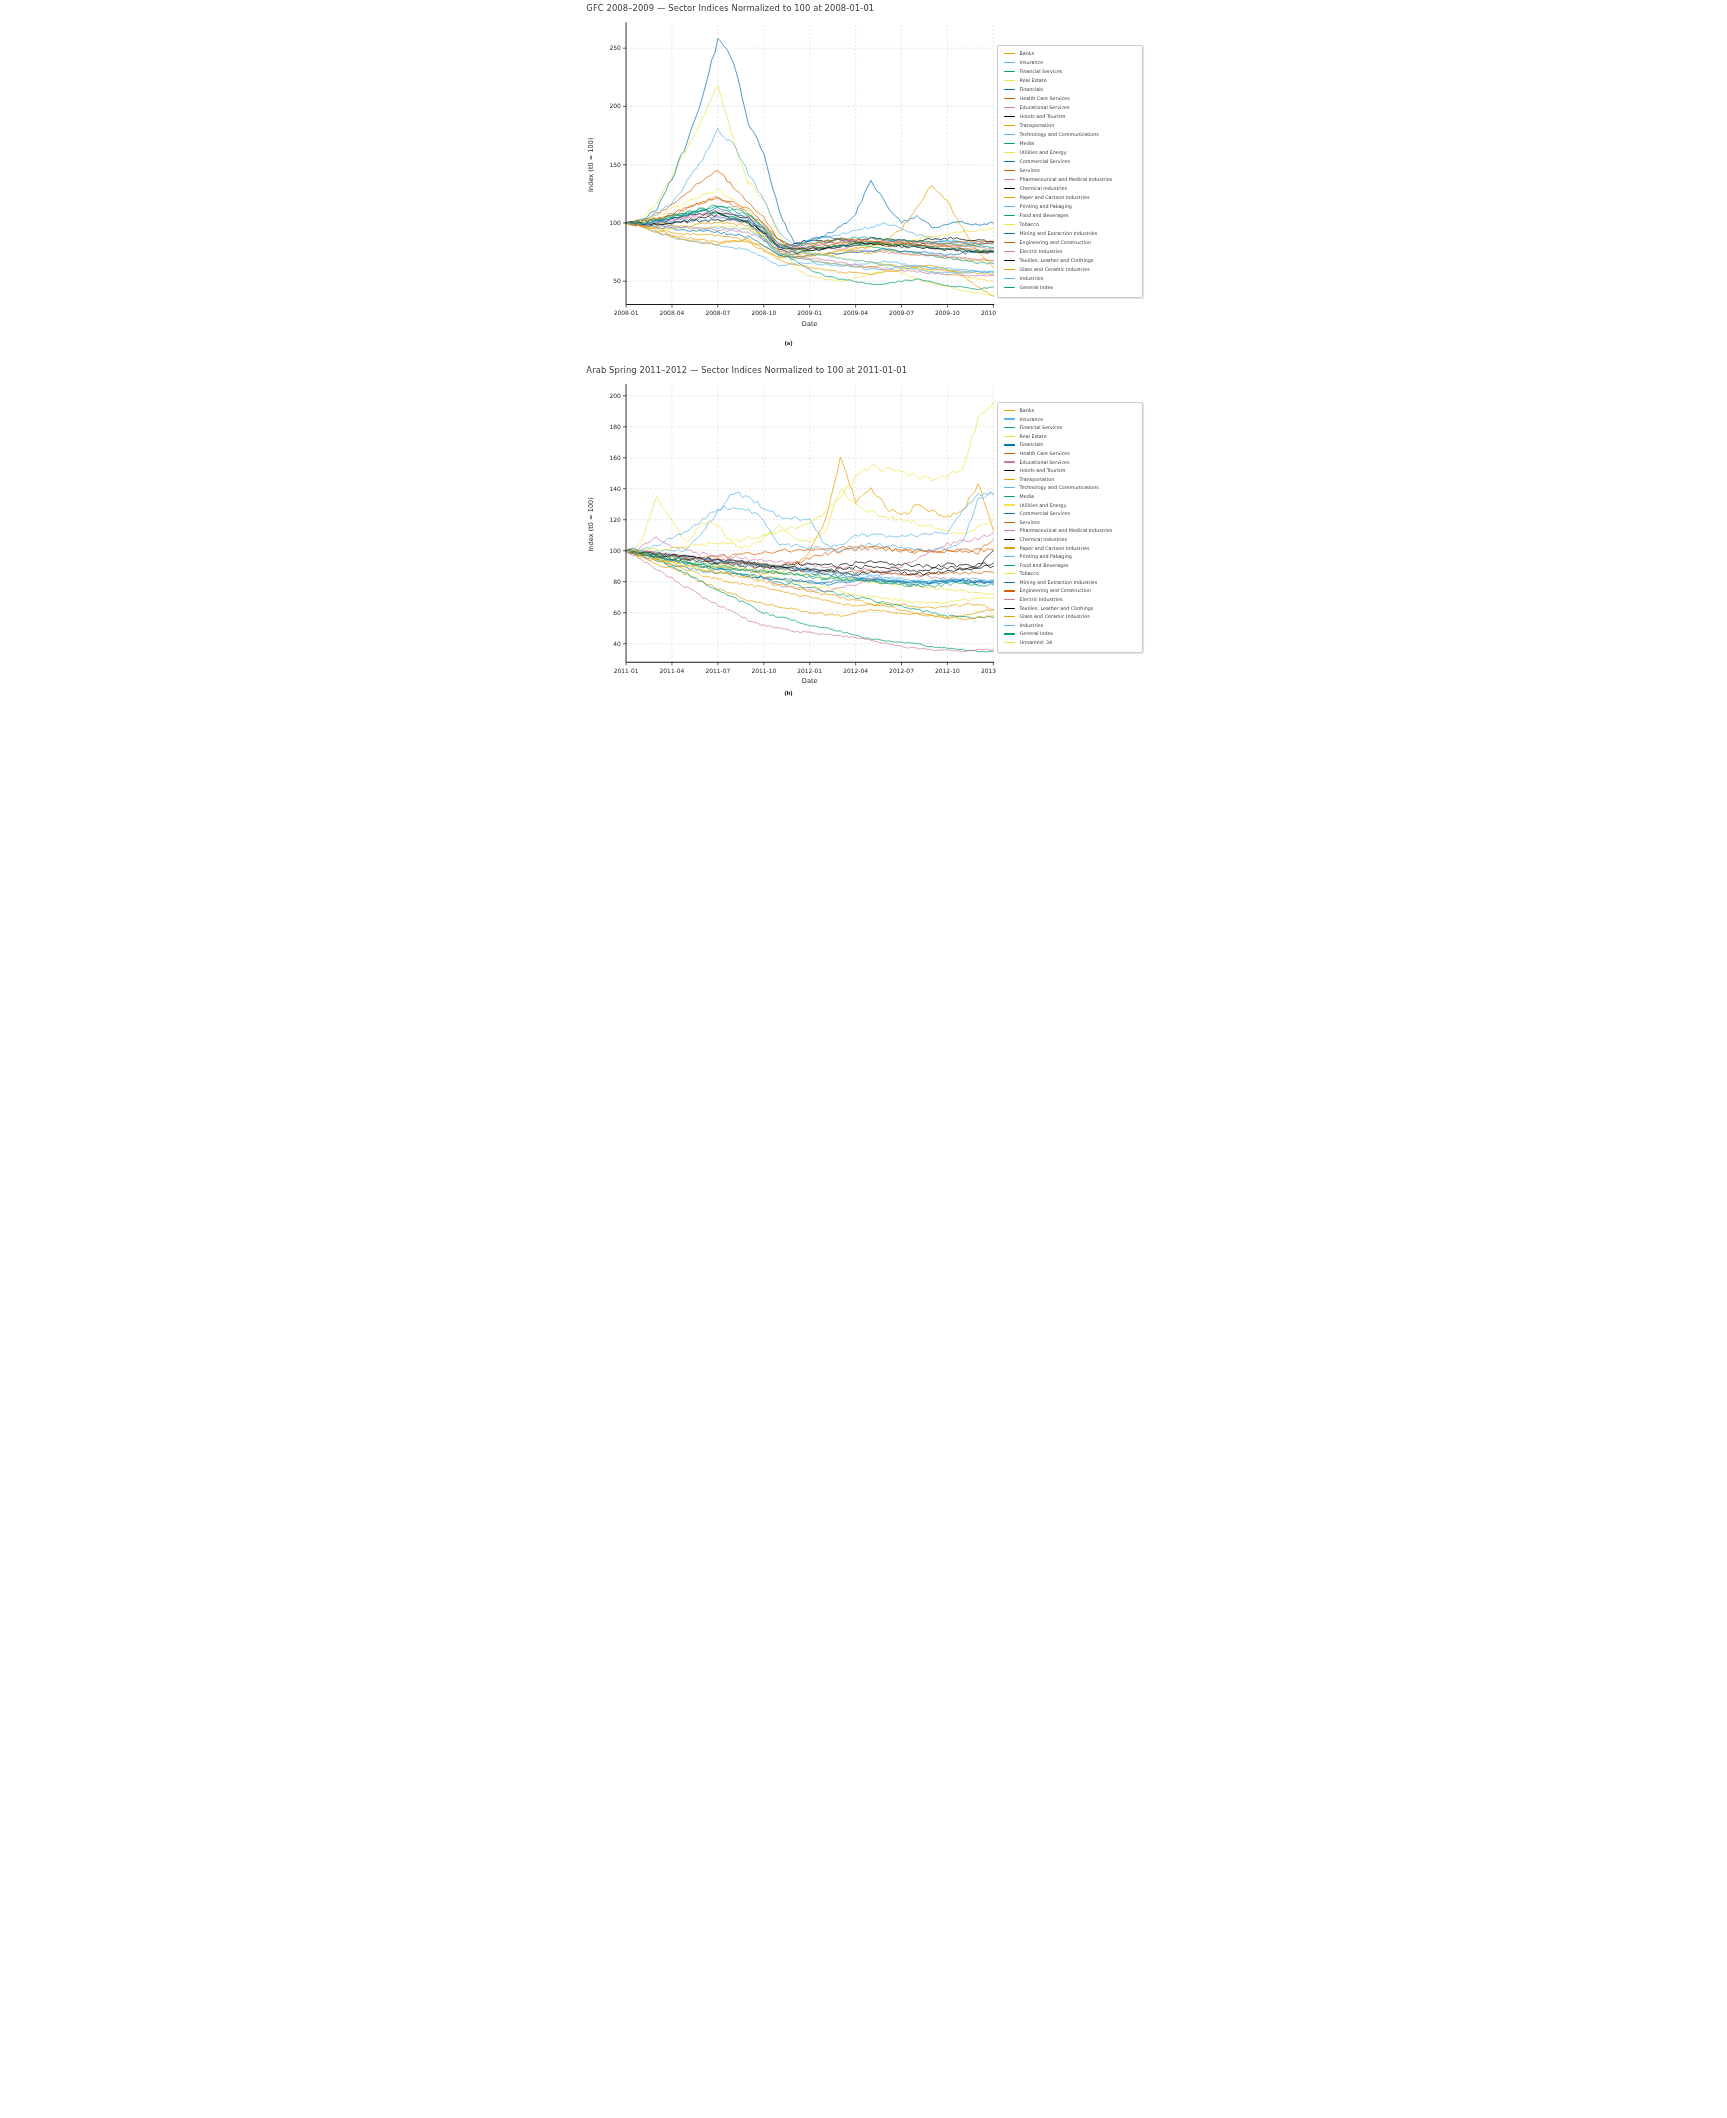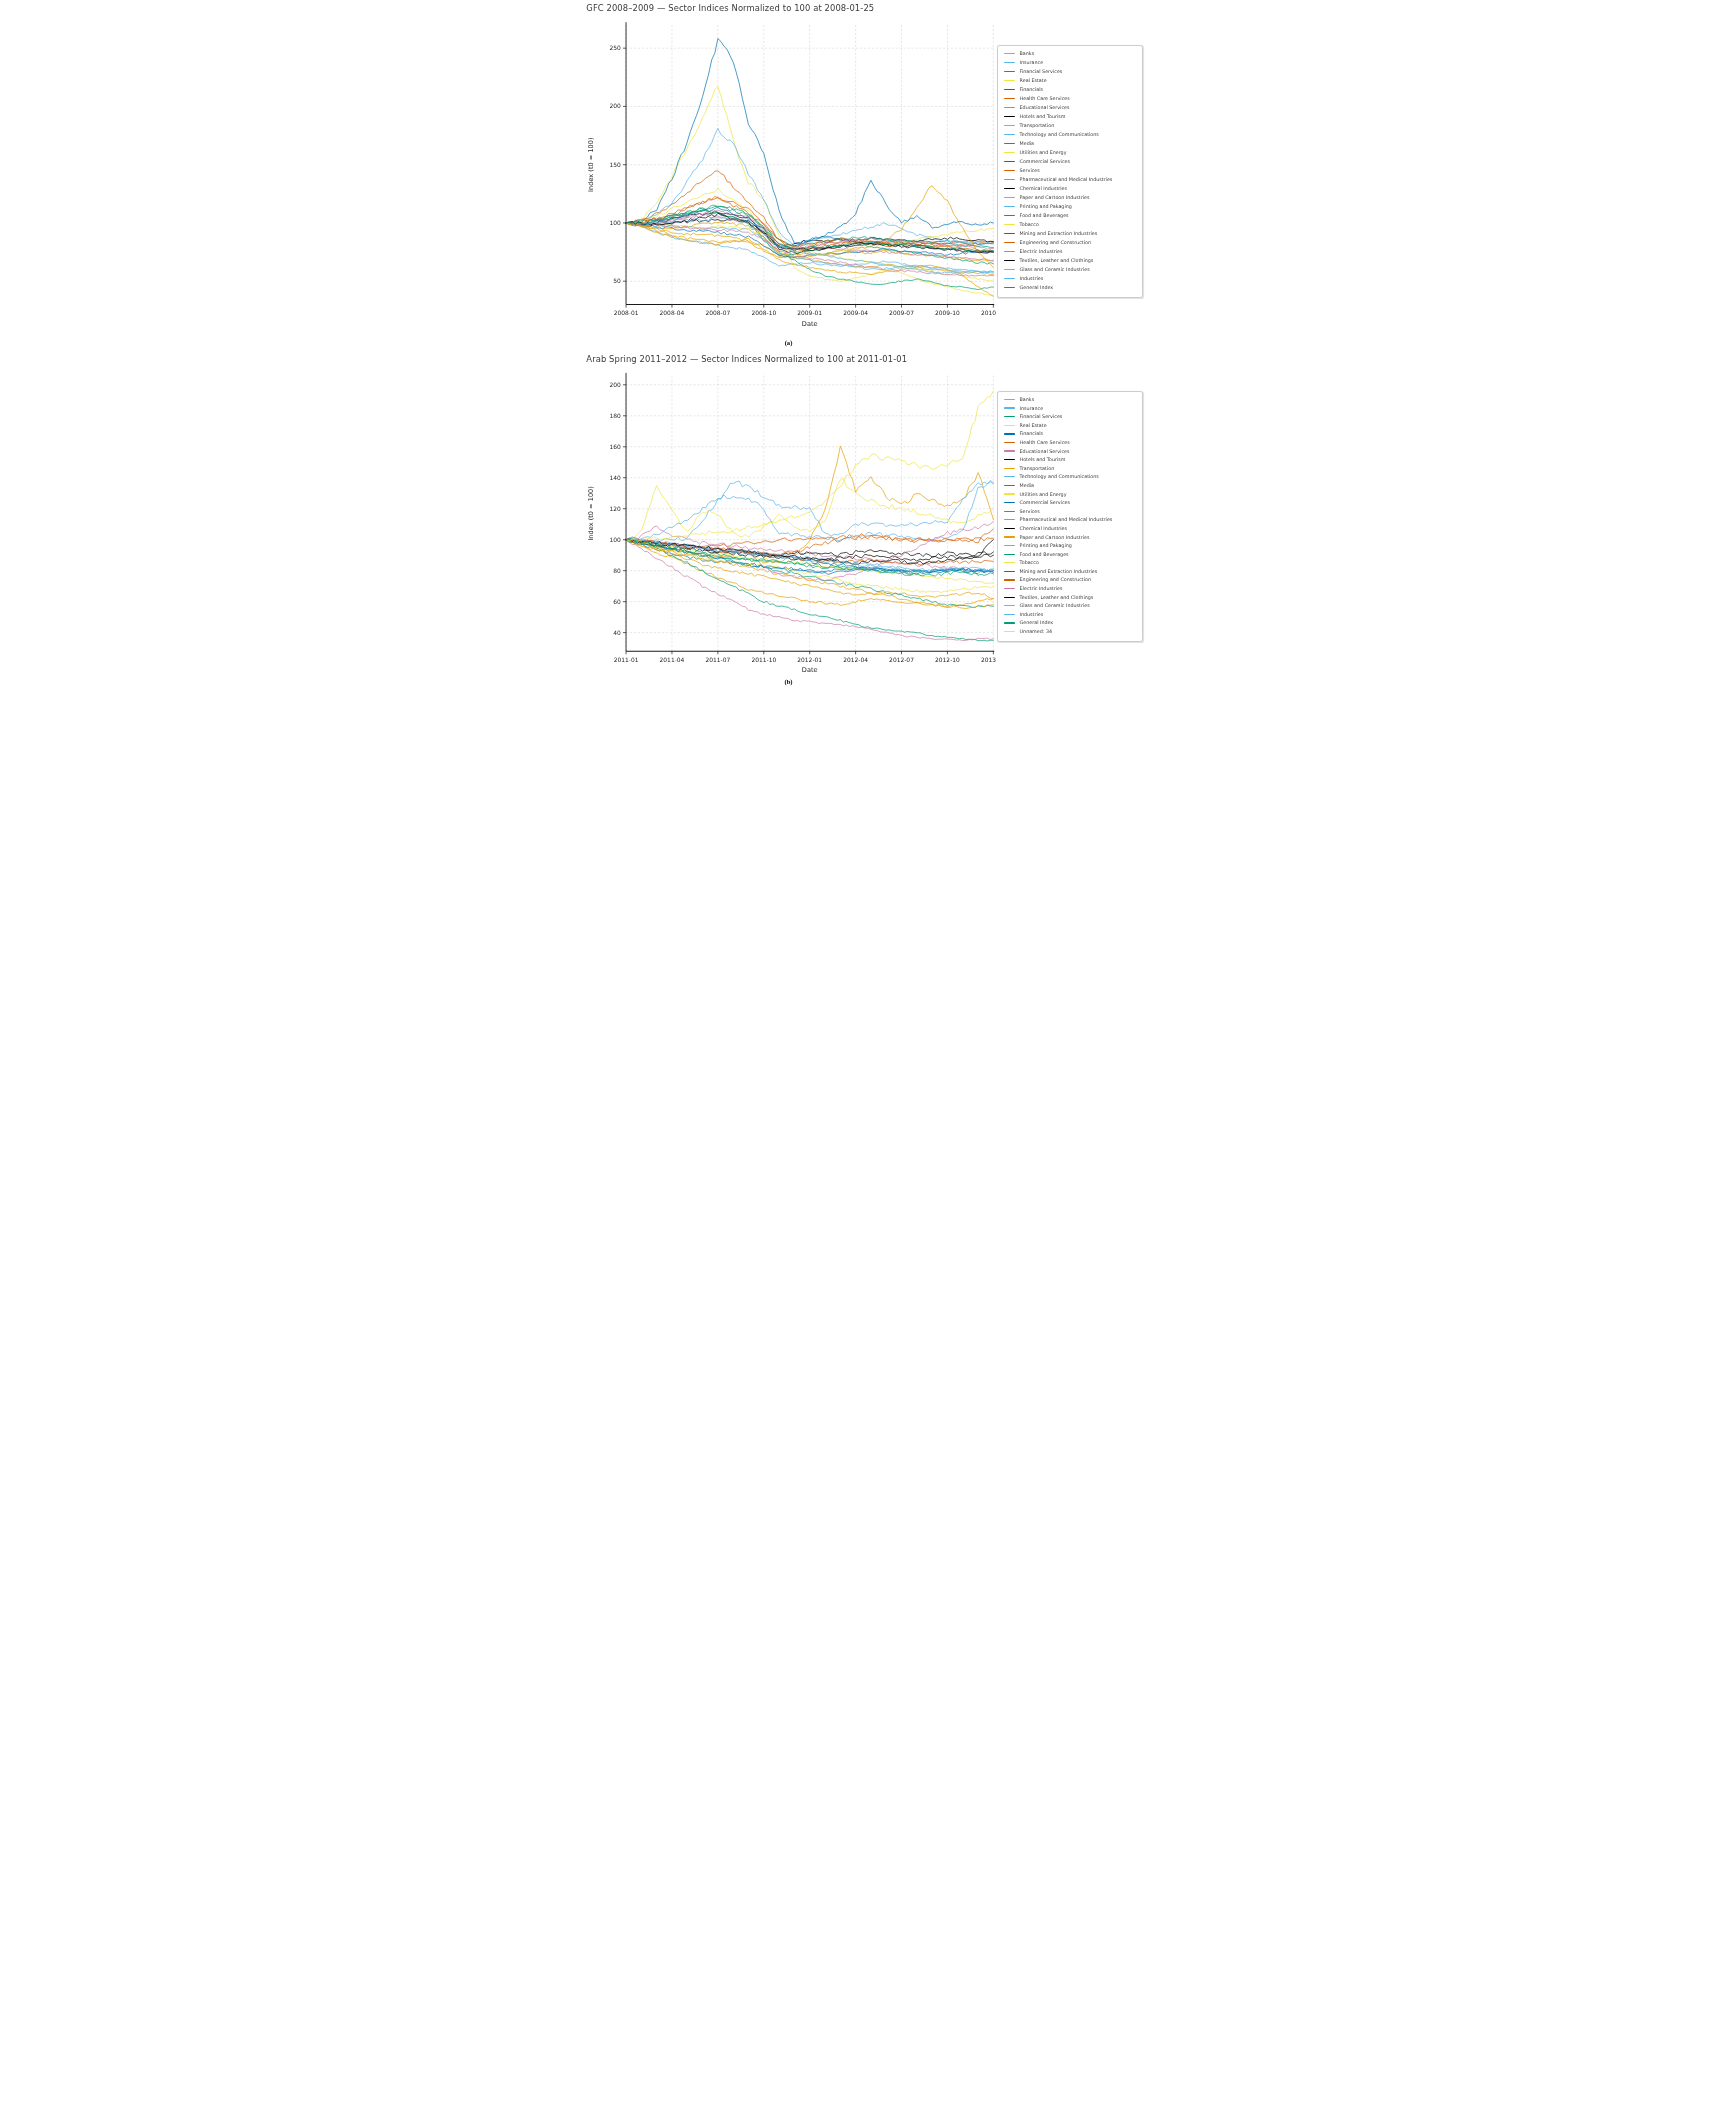--- a/index.html
+++ b/index.html
@@ -1,20 +1,20 @@
 <!DOCTYPE html>
 <html style="font-size:7px"><head>
 <meta charset="utf-8">
 <style>
   html,body{margin:0;padding:0;background:#ffffff;}
   body{font-family:"DejaVu Sans","Liberation Sans",sans-serif;color:#262626;}
   #page{position:relative;width:564px;height:696px;background:#fff;margin:0 auto;}
   .figure{position:absolute;left:0;width:564px;}
   #figure-a{top:0;height:351px;}
-  #figure-b{top:351px;height:345px;}
+  #figure-b{top:362px;height:345px;}
   .fig-title{position:absolute;left:4.8px;top:2.6px;font-size:8.4px;color:#3a3a3a;letter-spacing:0.1px;white-space:nowrap;}
   .chart-svg{position:absolute;left:0;}
   #chart-a-svg{top:16px;}
   #chart-b-svg{top:17.6px;}
   .legend{position:absolute;left:415px;width:146px;box-sizing:border-box;background:#fff;
           border:0.4px solid #cccccc;border-radius:2.6px;box-shadow:0.4px 0.9px 0.9px rgba(0,0,0,0.12);
           padding:4px 4.4px;}
   #legend-a{top:45px;}
   #legend-b{top:40px;}
   .legend ul{list-style:none;margin:0;padding:0;}
@@ -26,21 +26,21 @@
            font-family:"Liberation Serif","DejaVu Serif",serif;font-weight:700;font-size:6.6px;color:#000;}
   #caption-a{top:339px;}
   #caption-b{top:327px;}
 </style>
 </head>
 <body>
 
 <div id="page">
 
   <div class="figure" id="figure-a">
-    <div class="fig-title">GFC 2008–2009 — Sector Indices Normalized to 100 at 2008-01-25</div>
+    <div class="fig-title">GFC 2008–2009 — Sector Indices Normalized to 100 at 2008-01-01</div>
     <svg id="chart-a-svg" class="chart-svg" width="414" height="315" viewBox="0 0 940 715">
         <line x1="100" y1="602.0833333333333" x2="934" y2="602.0833333333333" stroke="#c9c9c9" stroke-width="1" stroke-dasharray="5,4"></line>
         <line x1="100" y1="469.79166666666663" x2="934" y2="469.79166666666663" stroke="#c9c9c9" stroke-width="1" stroke-dasharray="5,4"></line>
         <line x1="100" y1="337.5" x2="934" y2="337.5" stroke="#c9c9c9" stroke-width="1" stroke-dasharray="5,4"></line>
         <line x1="100" y1="205.20833333333331" x2="934" y2="205.20833333333331" stroke="#c9c9c9" stroke-width="1" stroke-dasharray="5,4"></line>
         <line x1="100" y1="72.91666666666669" x2="934" y2="72.91666666666669" stroke="#c9c9c9" stroke-width="1" stroke-dasharray="5,4"></line>
         <line x1="100" y1="20" x2="100" y2="655" stroke="#c9c9c9" stroke-width="1" stroke-dasharray="5,4"></line>
         <line x1="204.25" y1="20" x2="204.25" y2="655" stroke="#c9c9c9" stroke-width="1" stroke-dasharray="5,4"></line>
         <line x1="308.5" y1="20" x2="308.5" y2="655" stroke="#c9c9c9" stroke-width="1" stroke-dasharray="5,4"></line>
         <line x1="412.75" y1="20" x2="412.75" y2="655" stroke="#c9c9c9" stroke-width="1" stroke-dasharray="5,4"></line>

